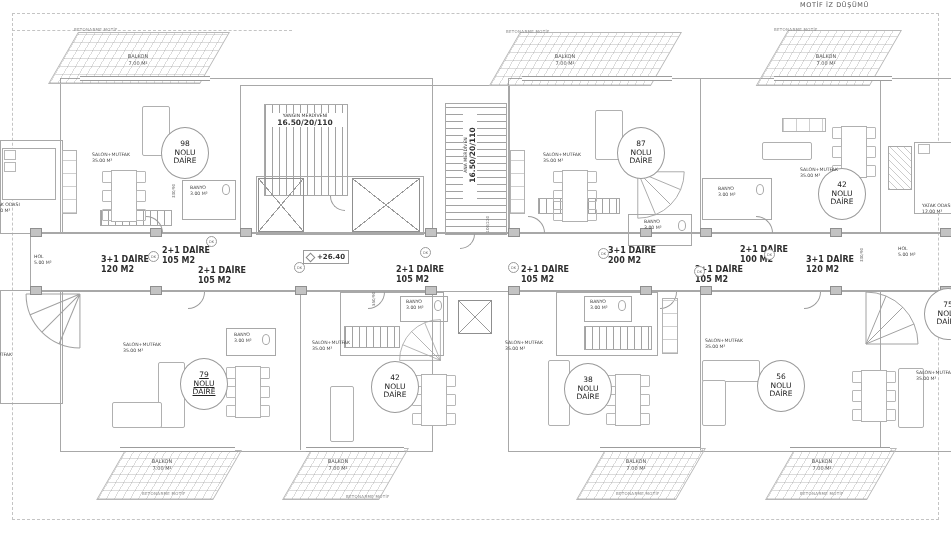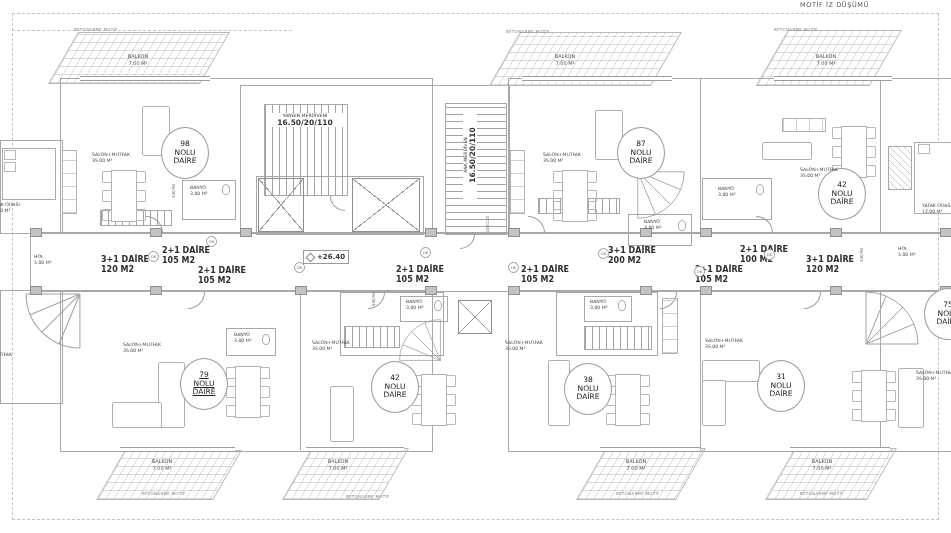--- a/index.html
+++ b/index.html
@@ -296,21 +296,21 @@
     <div>42</div>
       <div>NOLU</div>
       <div>DAİRE</div>
     </div>
   <div class="unit-c" style="left:564px;top:363px;">
     <div>38</div>
       <div>NOLU</div>
       <div>DAİRE</div>
     </div>
   <div class="unit-c" style="left:757px;top:360px;">
-    <div>31</div>
+    <div>56</div>
       <div>NOLU</div>
       <div>DAİRE</div>
     </div>
   <div class="unit-c" style="left:924px;top:288px;">
     <div>75</div>
       <div>NOLU</div>
       <div>DAİRE</div>
     </div>
 
   <div class="type-lbl" style="left:101px;top:255px;">

